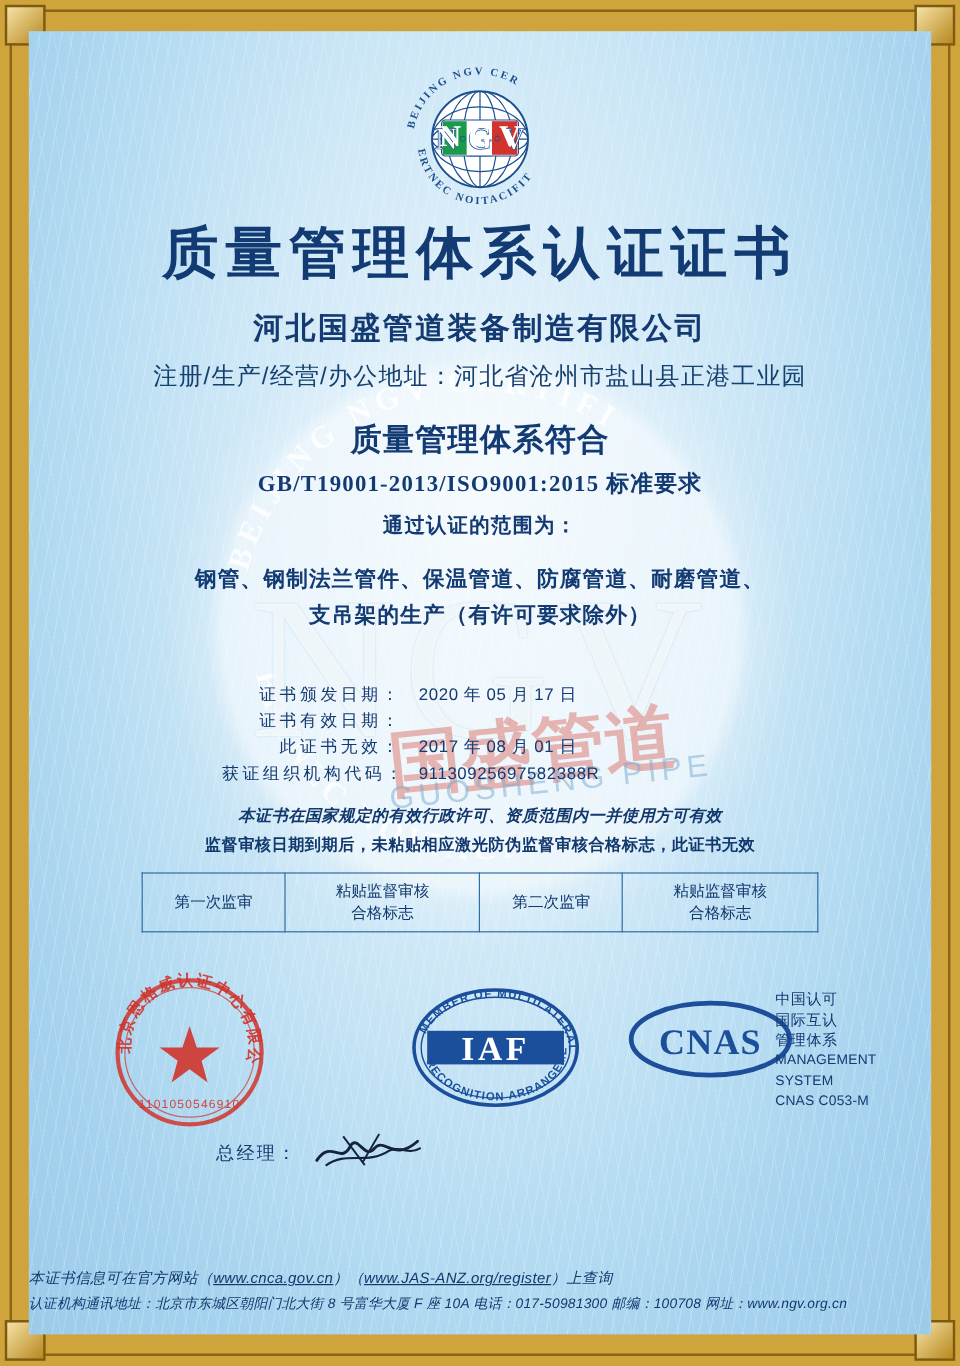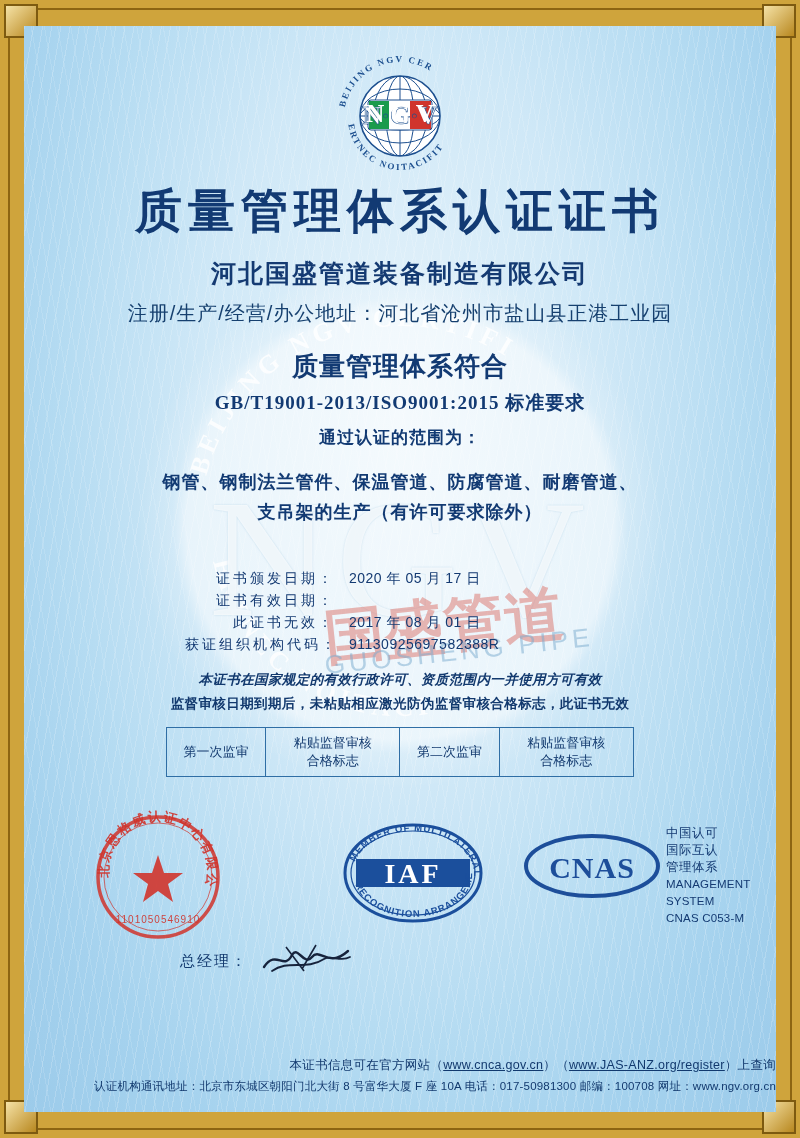--- a/index.html
+++ b/index.html
@@ -135,52 +135,52 @@
   .info .v{flex:1;text-align:left;letter-spacing:.5px;white-space:nowrap;}
 
   .note{
     font-size:13.5px;color:#12396e;font-weight:bold;letter-spacing:.4px;margin:12px 0 6px;font-style:italic;
   }
   .note2{
     font-size:13.5px;color:#12396e;font-weight:bold;letter-spacing:.4px;margin:4px 0 14px;
   }
 
   table.audit{
-    margin:0 auto;border-collapse:collapse;width:468px;
+    margin:0 auto;border-collapse:collapse;width:564px;
     font-size:13px;color:#12396e;
   }
   table.audit td{
     border:1px solid #2f6ea5;
     padding:6px 4px;text-align:center;line-height:18px;
   }
 
   
   .marks{
     position:relative;height:150px;margin-top:30px;
   }
   .seal{
     position:absolute;left:18px;top:0;width:140px;height:140px;
   }
   .iaf{position:absolute;left:268px;top:12px;width:150px;height:108px;}
   .cnas{position:absolute;left:452px;top:24px;width:140px;height:70px;}
   .cnas-text{
-    position:absolute;left:596px;top:18px;text-align:left;
+    position:absolute;left:576px;top:18px;text-align:left;
     font-size:12.5px;color:#143a72;line-height:17px;letter-spacing:.5px;
   }
   .cnas-text .en{font-size:11.5px;letter-spacing:.2px;}
 
   .gm{
     position:relative;text-align:left;padding-left:110px;margin-top:-16px;height:40px;
   }
   .gm .label{font-size:15px;color:#12396e;letter-spacing:2px;display:inline-block;vertical-align:middle;}
   .sign{display:inline-block;vertical-align:middle;margin-left:6px;}
 
   .footer{
     position:absolute;left:0;right:0;bottom:18px;
-    text-align:right;color:#12396e;
+    text-align:left;color:#12396e;font-style:italic;
   }
   .footer .f1{font-size:12.5px;letter-spacing:.3px;margin-bottom:5px;}
   .footer .f2{font-size:11.5px;letter-spacing:.2px;}
   .footer u{text-decoration:underline;}
 </style>
 </head>
 <body>
 
 <div class="cert-frame">
   <div class="frame-outline"></div>

